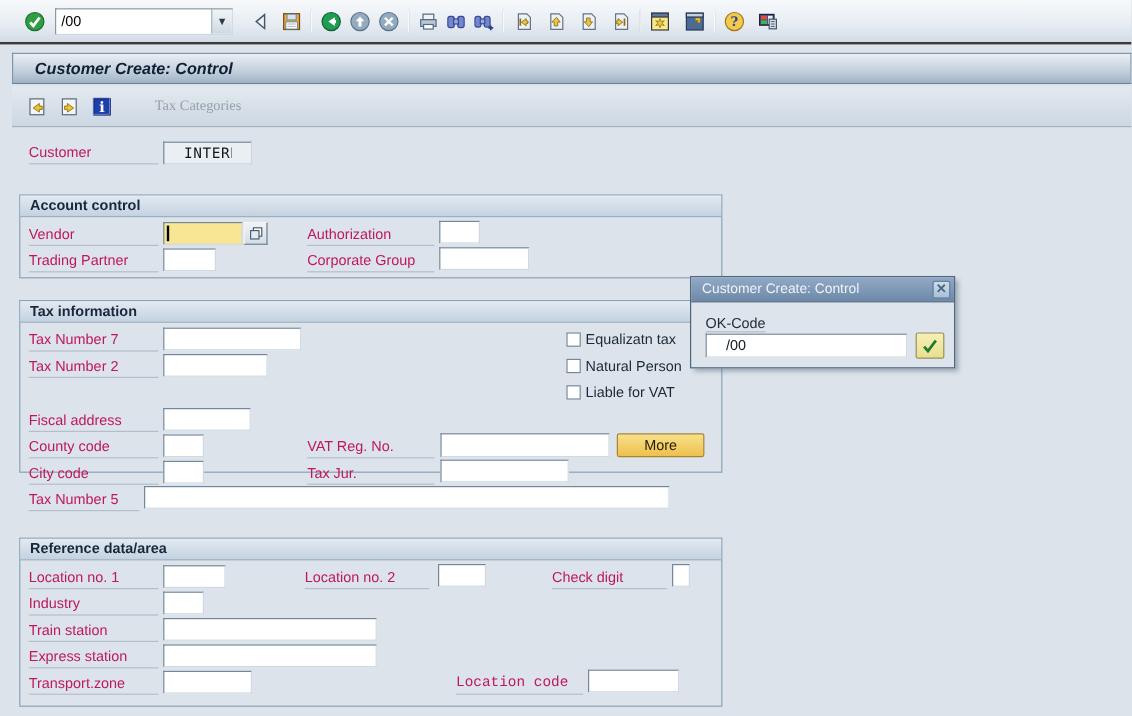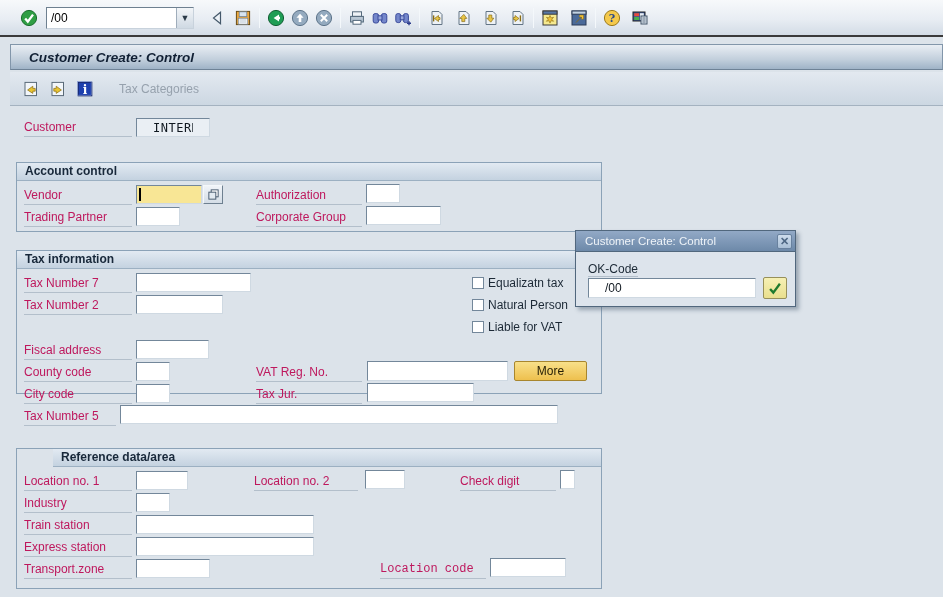--- a/index.html
+++ b/index.html
@@ -43,21 +43,21 @@
   }
   .title-bar .t { font-size:13.5px; font-weight:bold; font-style:italic; color:#101f33; }
   
   .app-toolbar {
     position:absolute; left:10px; top:72px; width:933px; height:34px;
     background:linear-gradient(#e3e9f0, #ccd7e2);
     border-bottom:1px solid #a4b2c0;
     display:flex; align-items:center; padding-left:12px;
   }
   .app-toolbar .icon { margin-right:9px; }
-  .disabled-btn-label { color:#96a1ad; margin-left:16px; }
+  .disabled-btn-label { color:#96a1ad; margin-left:26px;font-family:Liberation Serif, serif; }
   
   .lbl {
     position:absolute; height:17px; line-height:15px;
     border-bottom:1px solid #b3bfcb; color:#be185d;
     white-space:nowrap; overflow:hidden;
   }
   .fld {
     position:absolute; height:19px;
     background:#fff;
     border:1px solid; border-color:#73879a #cfd9e2 #cfd9e2 #73879a;
@@ -332,21 +332,21 @@
 <span class="btn-more" style="left:514px; top:361px; width:73px; height:20px;">More</span>
 
 <span class="lbl" style="left:24px; top:387px; width:108px;">City code</span>
 <input class="fld" style="left: 136px; top: 384px; width: 24px;" value="">
 <span class="lbl" style="left:256px; top:387px; width:106px;">Tax Jur.</span>
 <input class="fld" style="left: 367px; top: 383px; width: 107px;" value="">
 
 <span class="lbl" style="left:24px; top:409px; width:92px;">Tax Number 5</span>
 <input class="fld" style="left: 120px; top: 405px; width: 438px;" value="">
 
-<div class="group" style="left:16px; top:448px; width:586px; height:141px;padding-left:36px;">
+<div class="group" style="left:16px; top:448px; width:586px; height:141px;">
   <div class="group-hd">Reference data/area</div>
 </div>
 <span class="lbl" style="left:24px; top:474px; width:108px;">Location no. 1</span>
 <input class="fld" style="left: 136px; top: 471px; width: 52px;" value="">
 <span class="lbl" style="left:254px; top:474px; width:104px;">Location no. 2</span>
 <input class="fld" style="left: 365px; top: 470px; width: 40px;" value="">
 <span class="lbl" style="left:460px; top:474px; width:96px;">Check digit</span>
 <input class="fld" style="left: 560px; top: 470px; width: 15px; padding: 0px 1px;" value="">
 
 <span class="lbl" style="left:24px; top:496px; width:108px;">Industry</span>

